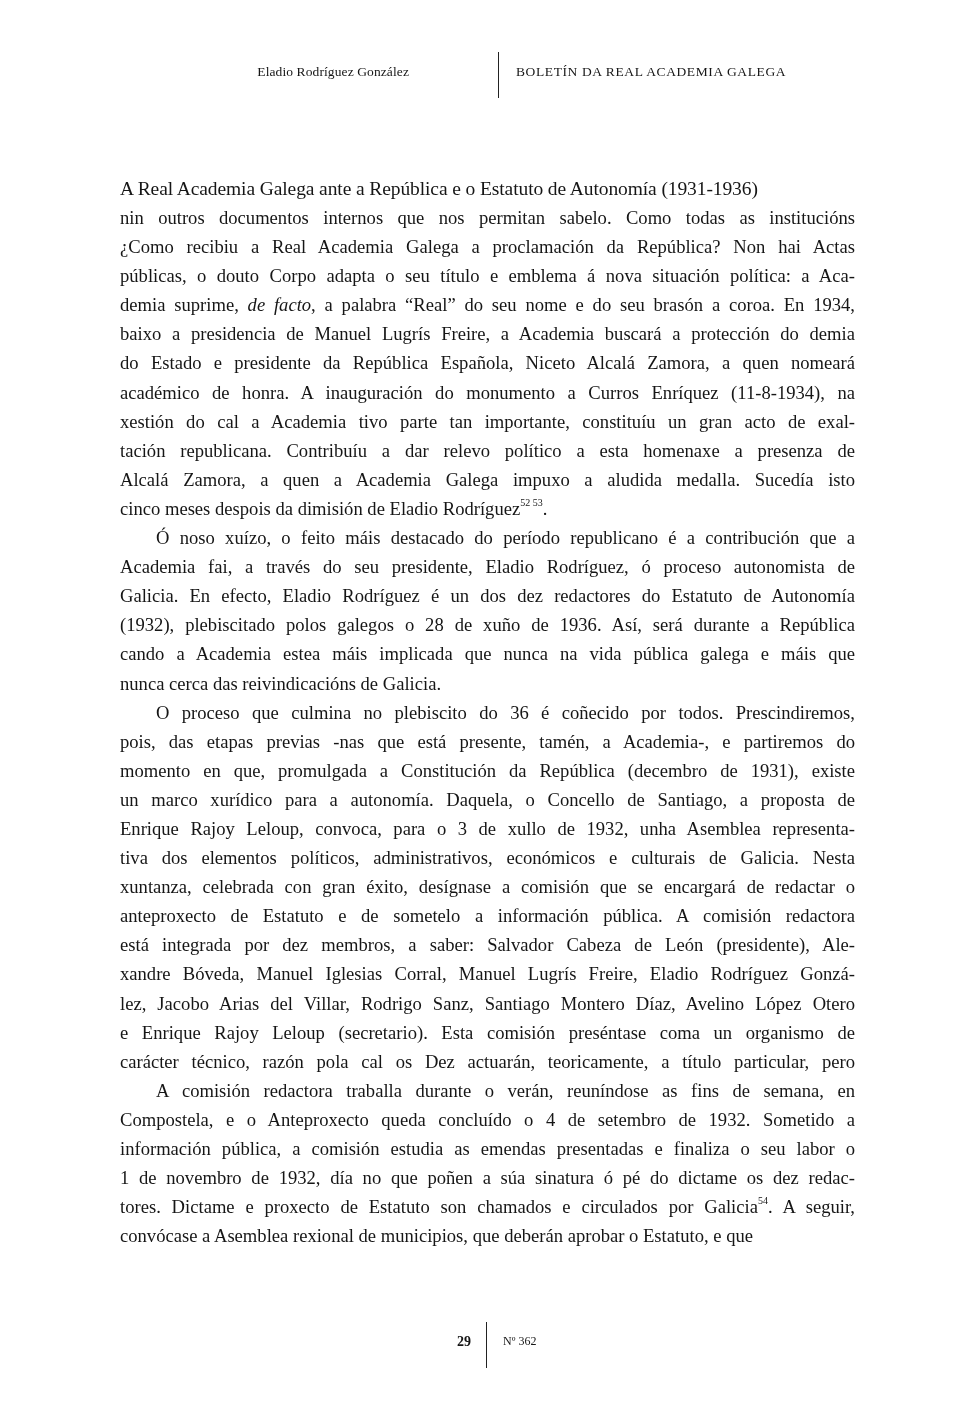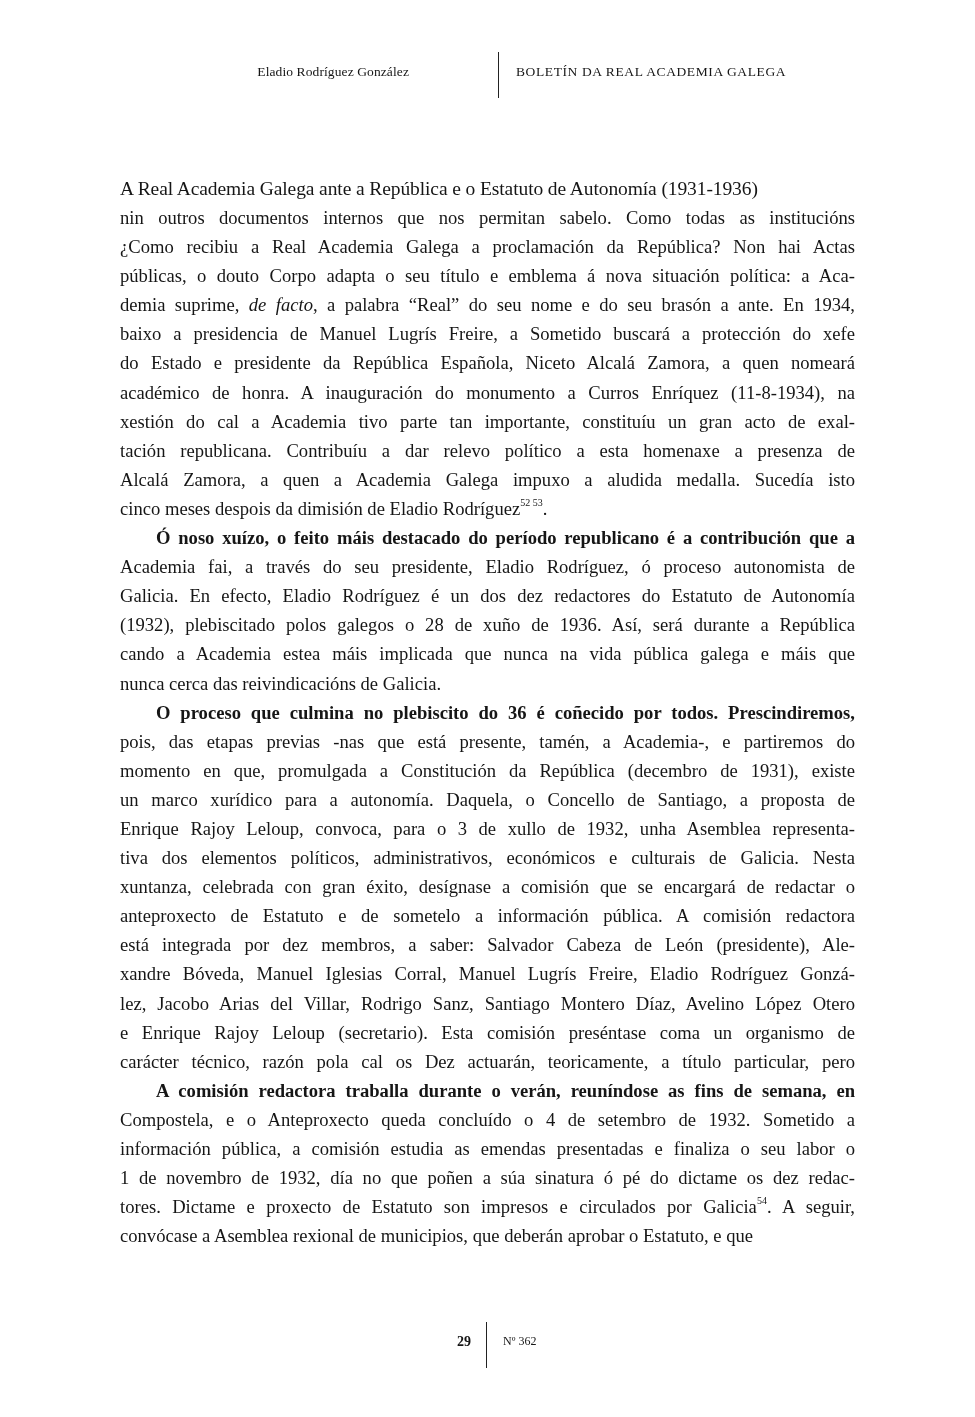--- a/index.html
+++ b/index.html
@@ -5,21 +5,21 @@
   html, body { margin: 0; padding: 0; background: #ffffff; }
   body { width: 975px; height: 1417px; position: relative; overflow: hidden; font-family: "Liberation Serif", "DejaVu Serif", serif; color: #161616; }
   .running-head { position: absolute; top: 52px; left: 12px; width: 900px; height: 46px; }
   .rh-author { position: absolute; right: 503px; top: 12px; font-size: 13.5px; letter-spacing: 0.1px; white-space: nowrap; }
   .rh-divider { position: absolute; left: 486px; top: 0; width: 1px; height: 46px; background: #222; }
   .rh-journal { position: absolute; left: 504px; top: 12px; font-size: 13.5px; letter-spacing: 0.6px; white-space: nowrap; }
   .section-title { position: absolute; top: 146px; left: 120px; width: 740px; font-size: 19.5px; letter-spacing: -0.1px; white-space: nowrap; margin-top: 32px; }
   .body-text { position: absolute; top: 203px; left: 120px; width: 735px; font-size: 18.6px; line-height: 29.1px; }
   .line { display: block; text-align: justify; text-align-last: justify; white-space: nowrap; height: 29.1px; overflow: visible; }
   .line.last { text-align-last: left; }
-  .line.indent { padding-left: 36px; font-weight: bold; }
+  .line.indent { padding-left: 36px; }
   sup { font-size: 10px; vertical-align: 9px; line-height: 0; }
   em { }
   .folio { position: absolute; top: 1322px; left: 0; width: 975px; height: 46px; font-family: Liberation Serif, serif; }
   .folio-page { position: absolute; right: 504px; top: 12px; font-size: 14px; font-weight: bold; }
   .folio-divider { position: absolute; left: 486px; top: 0; width: 1px; height: 46px; background: #222; }
   .folio-issue { position: absolute; left: 503px; top: 12px; font-size: 12px; }
 </style>
 </head>
 <body>
 
@@ -29,22 +29,22 @@
   <span class="rh-journal">BOLETÍN DA REAL ACADEMIA GALEGA</span>
 </div>
 
 <div class="section-title">A Real Academia Galega ante a República e o Estatuto de Autonomía (1931-1936)</div>
 
 <div class="body-text" id="body-text">
     <div>
       <span class="line">nin outros documentos internos que nos permitan sabelo. Como todas as institucións</span>
       <span class="line">¿Como recibiu a Real Academia Galega a proclamación da República? Non hai Actas</span>
       <span class="line">públicas, o douto Corpo adapta o seu título e emblema á nova situación política: a Aca-</span>
-      <span class="line"><span>demia suprime, </span><em>de facto</em><span>, a palabra “Real” do seu nome e do seu brasón a ante. En 1934,</span></span>
-      <span class="line">baixo a presidencia de Manuel Lugrís Freire, a Sometido buscará a protección do xefe</span>
+      <span class="line"><span>demia suprime, </span><em>de facto</em><span>, a palabra “Real” do seu nome e do seu brasón a coroa. En 1934,</span></span>
+      <span class="line">baixo a presidencia de Manuel Lugrís Freire, a Academia buscará a protección do demia</span>
       <span class="line">do Estado e presidente da República Española, Niceto Alcalá Zamora, a quen nomeará</span>
       <span class="line">académico de honra. A inauguración do monumento a Curros Enríquez (11-8-1934), na</span>
       <span class="line">xestión do cal a Academia tivo parte tan importante, constituíu un gran acto de exal-</span>
       <span class="line">tación republicana. Contribuíu a dar relevo político a esta homenaxe a presenza de</span>
       <span class="line">Alcalá Zamora, a quen a Academia Galega impuxo a aludida medalla. Sucedía isto</span>
       <span class="line last"><span>cinco meses despois da dimisión de Eladio Rodríguez</span><sup>52 53</sup><span>.</span></span>
     </div>
     <div>
       <span class="line indent">Ó noso xuízo, o feito máis destacado do período republicano é a contribución que a</span>
       <span class="line">Academia fai, a través do seu presidente, Eladio Rodríguez, ó proceso autonomista de</span>
@@ -66,21 +66,21 @@
       <span class="line">xandre Bóveda, Manuel Iglesias Corral, Manuel Lugrís Freire, Eladio Rodríguez Gonzá-</span>
       <span class="line">lez, Jacobo Arias del Villar, Rodrigo Sanz, Santiago Montero Díaz, Avelino López Otero</span>
       <span class="line">e Enrique Rajoy Leloup (secretario). Esta comisión preséntase coma un organismo de</span>
       <span class="line">carácter técnico, razón pola cal os Dez actuarán, teoricamente, a título particular, pero</span>
     </div>
     <div>
       <span class="line indent">A comisión redactora traballa durante o verán, reuníndose as fins de semana, en</span>
       <span class="line">Compostela, e o Anteproxecto queda concluído o 4 de setembro de 1932. Sometido a</span>
       <span class="line">información pública, a comisión estudia as emendas presentadas e finaliza o seu labor o</span>
       <span class="line">1 de novembro de 1932, día no que poñen a súa sinatura ó pé do dictame os dez redac-</span>
-      <span class="line"><span>tores. Dictame e proxecto de Estatuto son impresos e circulados por Galicia</span><sup>54</sup><span>. A seguir,</span></span>
+      <span class="line"><span>tores. Dictame e proxecto de Estatuto son chamados e circulados por Galicia</span><sup>54</sup><span>. A seguir,</span></span>
       <span class="line last">convócase a Asemblea rexional de municipios, que deberán aprobar o Estatuto, e que</span>
     </div>
   </div>
 
 <div class="folio">
   <span class="folio-page">29</span>
   <span class="folio-divider"></span>
   <span class="folio-issue">Nº 362</span>
 </div>
 

